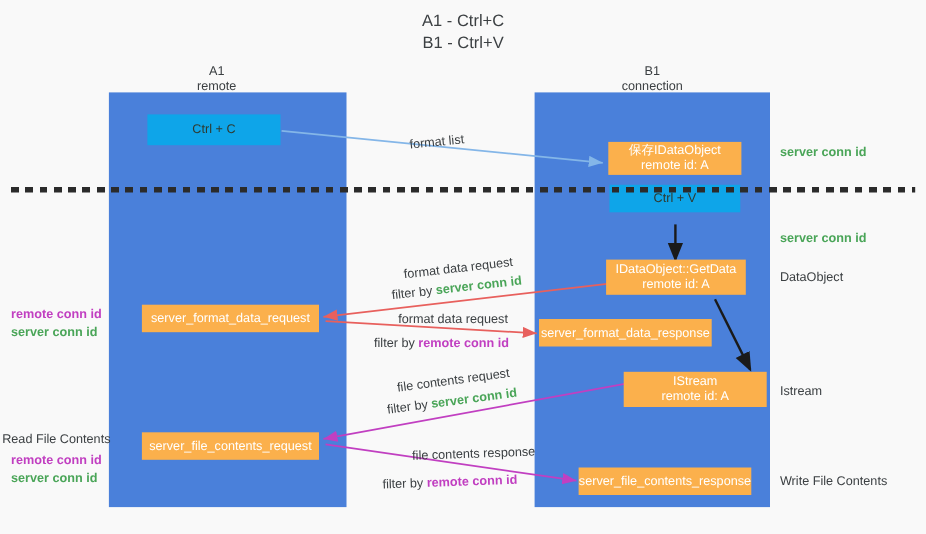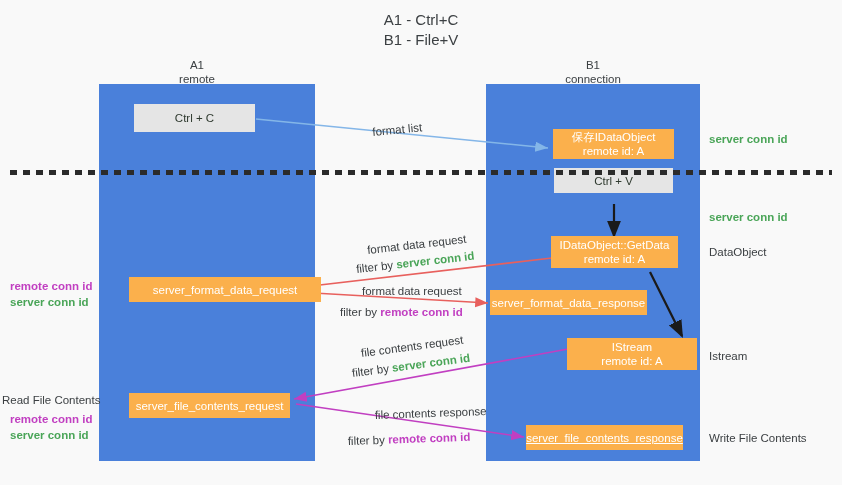--- a/index.html
+++ b/index.html
@@ -32,40 +32,40 @@
     left:10px;top:170px;width:822px;height:5px;
     background-image:repeating-linear-gradient(to right,#2b2b2b 0,#2b2b2b 7px,transparent 7px,transparent 13px);
   }
 
   
   .box{
     display:flex;align-items:center;justify-content:center;
     text-align:center;color:#ffffff;font-size:11.5px;line-height:14px;
     box-sizing:border-box;padding:2px 4px;
   }
-  .box.green{background:#e5e5e5;color:#2f3a2f;}
+  .box.green{background:#0ea5e9;color:#2f3a2f;}
   .box.orange{background:#fbb04c;}
   .box .l2{display:block;}
 
   
   .lbl{font-size:11.5px;line-height:14px;color:#3c4043;white-space:nowrap;}
   .green-t{color:#4aa558;font-weight:bold;}
   .magenta-t{color:#c13fc1;font-weight:bold;}
   .rot{transform-origin:left bottom;white-space:nowrap;}
 
   svg.overlay{position:absolute;left:0;top:0;width:842px;height:485px;overflow:visible;}
 </style>
 </head>
 <body>
 
 <div id="stage">
 
   <div class="abs title">
     <div>A1 - Ctrl+C</div>
-    <div>B1 - File+V</div>
+    <div>B1 - Ctrl+V</div>
   </div>
 
   <div class="abs colhead" style="left:117px;top:58px;width:160px;">
     <div>A1</div>
     <div>remote</div>
   </div>
   <div class="abs colhead" style="left:513px;top:58px;width:160px;">
     <div>B1</div>
     <div>connection</div>
   </div>
@@ -120,33 +120,33 @@
   <div class="abs box orange" style="left:551px;top:236px;width:127px;height:32px;flex-direction:column;justify-content:center;">
     <span>IDataObject::GetData</span>
     <span class="l2">remote id: A</span>
   </div>
 
   <div class="abs box orange" style="left:567px;top:338px;width:130px;height:32px;flex-direction:column;">
     <span>IStream</span>
     <span class="l2">remote id: A</span>
   </div>
 
-  <div class="abs box orange" style="left:129px;top:277px;width:192px;height:25px;">
+  <div class="abs box orange" style="left:129px;top:277px;width:161px;height:25px;">
     <span>server_format_data_request</span>
   </div>
 
   <div class="abs box orange" style="left:490px;top:290px;width:157px;height:25px;">
     <span>server_format_data_response</span>
   </div>
 
   <div class="abs box orange" style="left:129px;top:393px;width:161px;height:25px;">
     <span>server_file_contents_request</span>
   </div>
 
-  <div class="abs box orange" style="left:526px;top:425px;width:157px;height:25px;text-decoration:underline;">
+  <div class="abs box orange" style="left:526px;top:425px;width:157px;height:25px;">
     <span>server_file_contents_response</span>
   </div>
 
   <div class="abs lbl rot" style="left:373px;top:125px;transform:rotate(-5.5deg);">format list</div>
 
   <div class="abs lbl rot" style="left:368px;top:243px;transform:rotate(-6.5deg);">format data request</div>
   <div class="abs lbl rot" style="left:357px;top:262px;transform:rotate(-6.5deg);">
     <span>filter by </span><span class="green-t">server conn id</span>
   </div>
 

